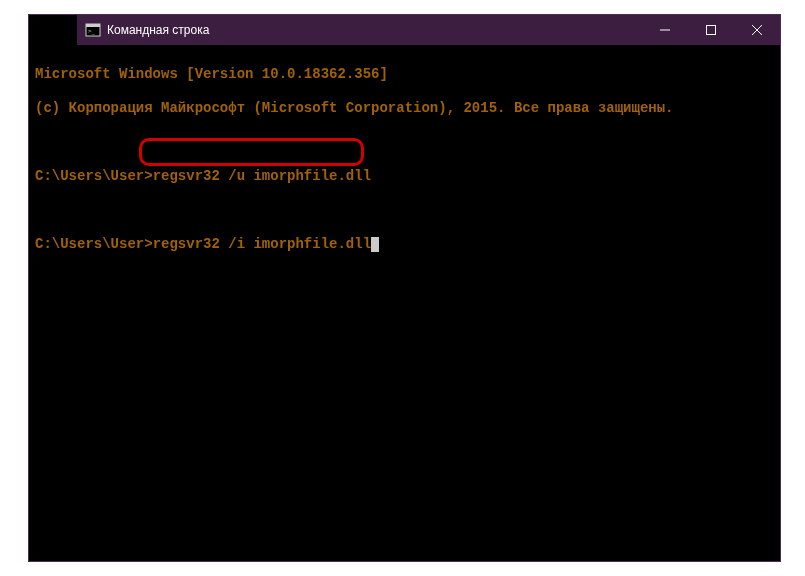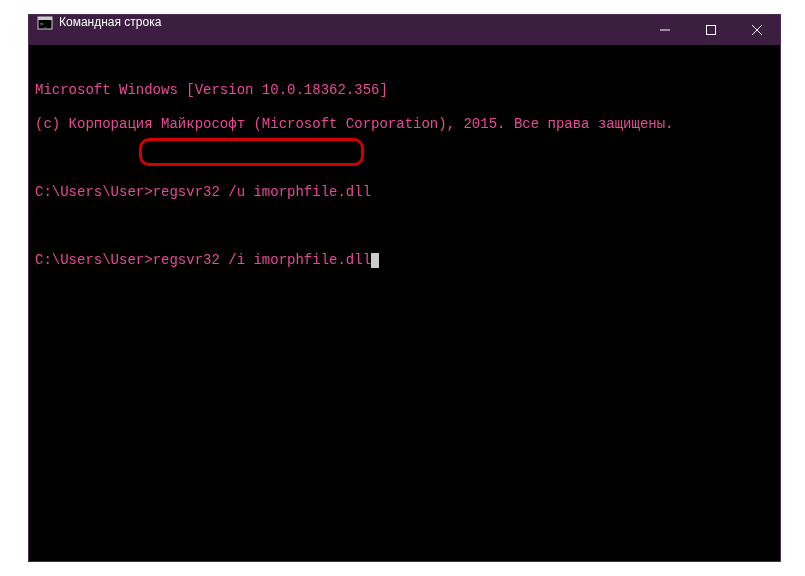--- a/index.html
+++ b/index.html
@@ -20,21 +20,23 @@
       left: 28px;
       width: 753px;
       height: 548px;
       background: #000;
       border: 1px solid #4a2d4f;
     }
     .titlebar {
       height: 30px;
       background: #3b1e40;
       display: flex;
+      align-items: center;
       padding: 0 0 0 8px;
+      margin-left: 48px;
     }
     .titlebar-icon {
       width: 16px;
       height: 16px;
       margin-right: 6px;
       display: inline-flex;
       align-items: center;
       justify-content: center;
     }
     .titlebar-icon svg {
@@ -59,26 +61,27 @@
       justify-content: center;
       color: #fff;
       font-size: 10px;
       cursor: pointer;
     }
     .window-btn svg {
       width: 10px;
       height: 10px;
     }
     .terminal-body {
-      padding: 20px 6px;
-      color: #ec4899;
+      padding: 4px 6px;
+      color: #a16207;
       font-size: 14px;
       line-height: 17px;
       font-family: Consolas, 'Courier New', monospace;
       white-space: pre;
+      font-weight: bold;
     }
     .terminal-line {
       display: block;
     }
     .highlight-box {
       position: absolute;
       border: 3px solid #d20000;
       border-radius: 10px;
       pointer-events: none;
     }

